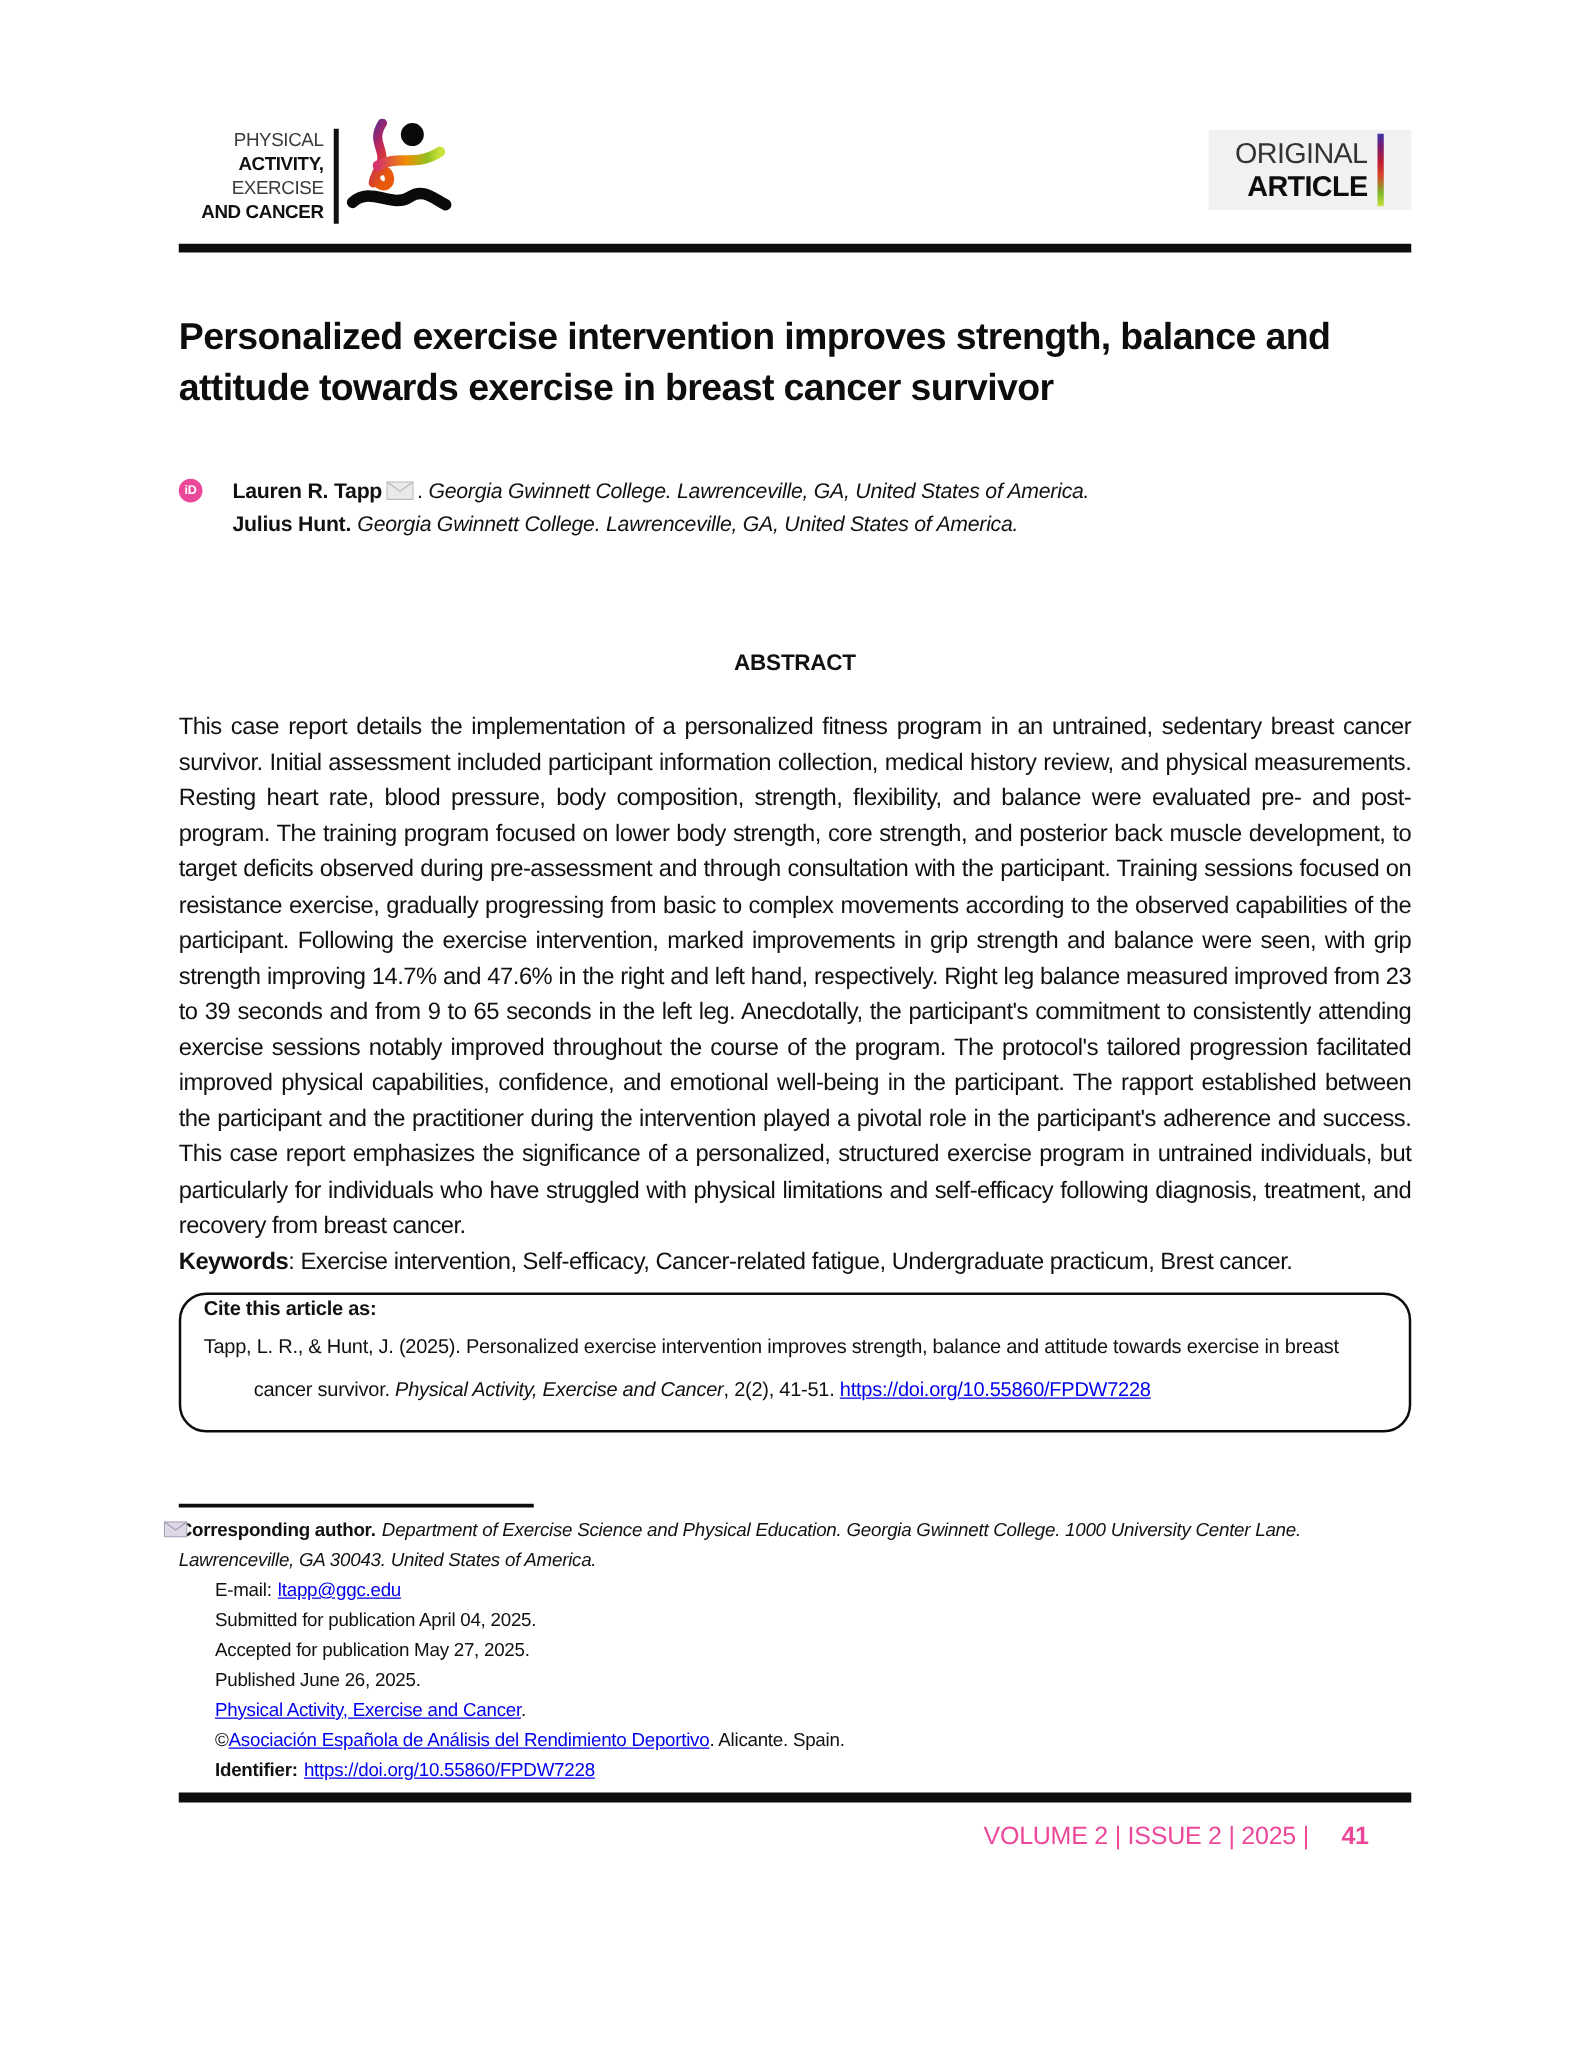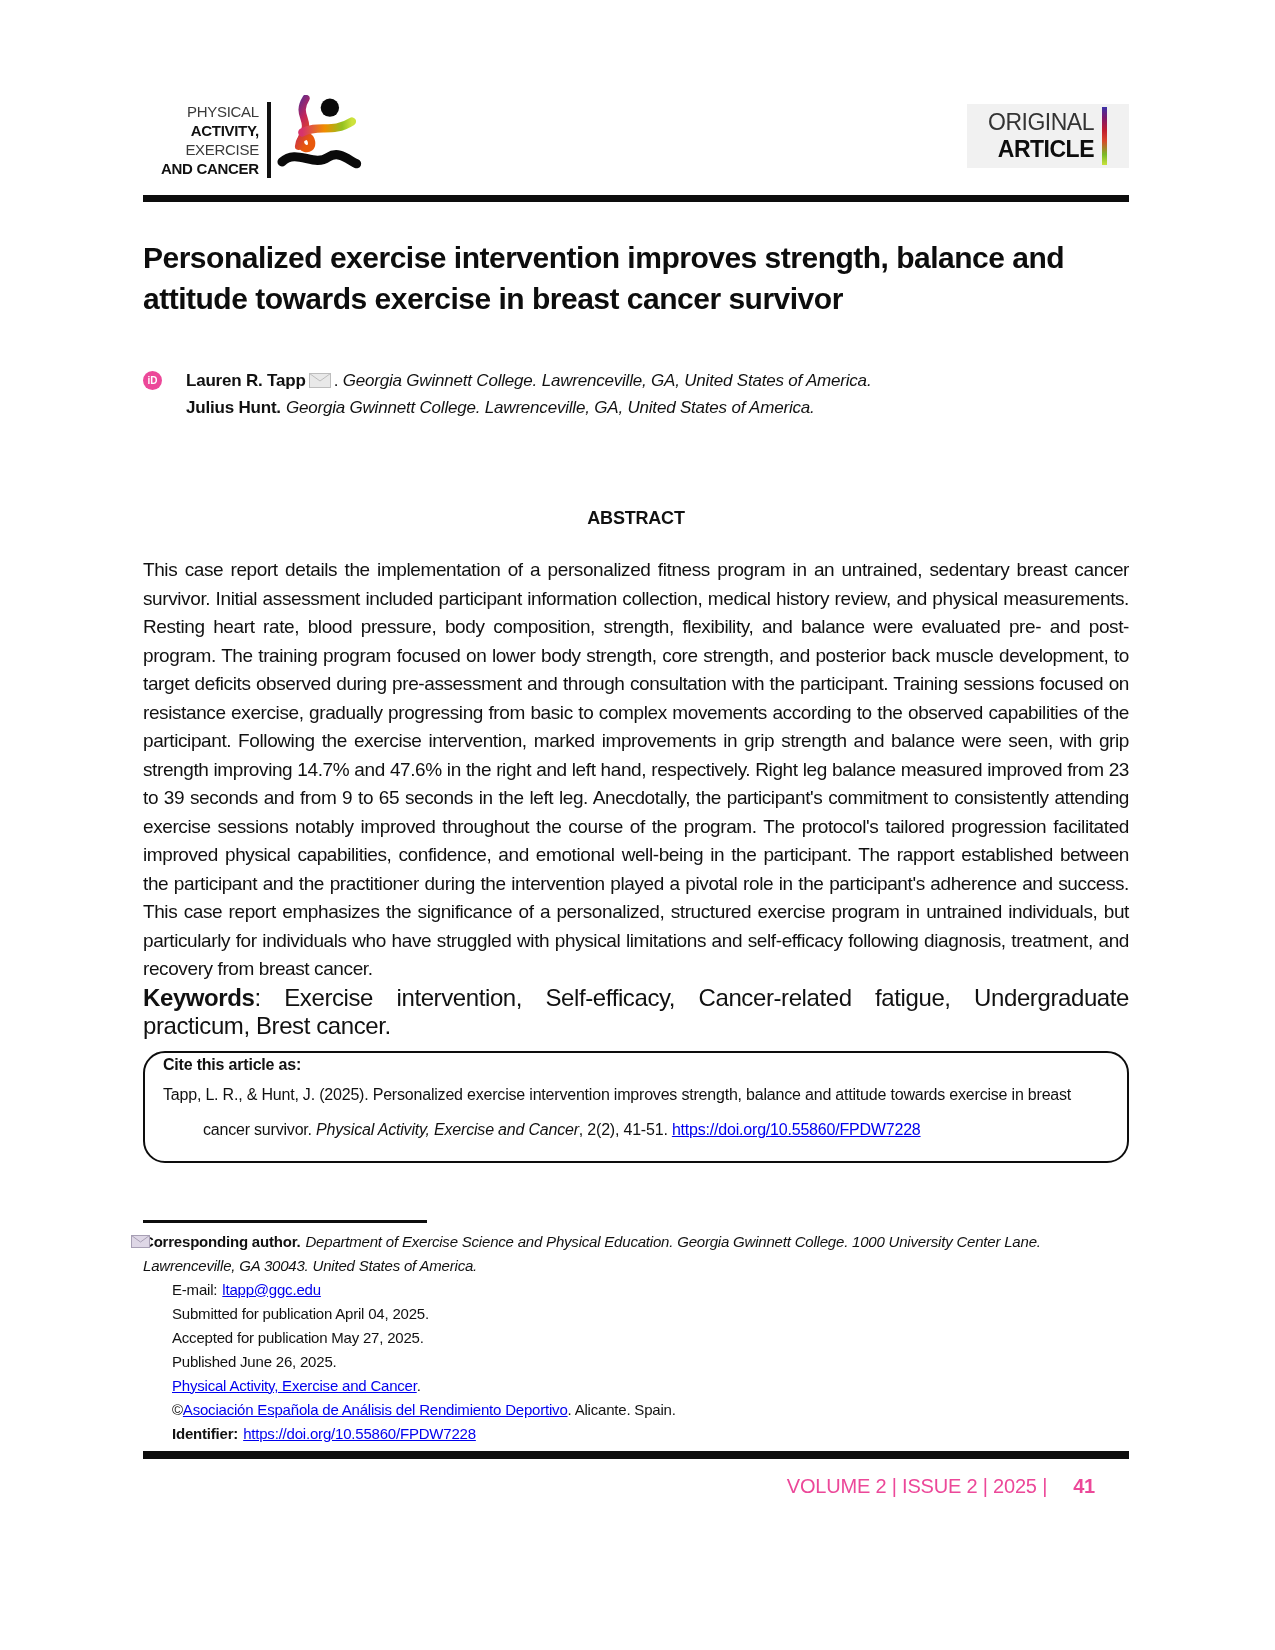--- a/index.html
+++ b/index.html
@@ -49,21 +49,21 @@
     width: 5px; height: 58px;
     background: linear-gradient(180deg,
       #3c33a8 0%, #7a1a6e 18%, #c01d30 40%, #d9472a 58%, #7ab928 82%, #c8e23c 100%);
   }
   .header-rule {
     height: 7px; background: #0d0d0d; margin-top: 8px;
   }
 
   
   .article-title {
-    margin-top: 35px;
+    margin-top: 47px;
     font-size: 30px; font-weight: bold;
     letter-spacing: -0.5px;
     line-height: 41px;
     color: #0d0d0d;
   }
   .authors { margin-top: 49px; padding-left: 43px; position: relative; }
   .author-line { font-size: 17px; line-height: 25px; letter-spacing: -0.2px; }
   .author-name { font-weight: bold; text-align: center; }
   .affiliation { font-style: italic; }
   .orcid-badge {
@@ -81,21 +81,21 @@
     text-align: center;
     font-size: 18px; font-weight: bold; letter-spacing: -0.2px;
   }
   .abstract-body {
     margin-top: 27px;
     font-size: 19px; line-height: 28.5px;
     letter-spacing: -0.4px;
     text-align: justify;
   }
   .keywords-line {
-    font-size: 24px; line-height: 28.5px; letter-spacing: -0.4px;
+    font-size: 19px; line-height: 28.5px; letter-spacing: -0.4px;
     text-align: justify;
   }
   .keywords-label { font-weight: bold; }
 
   
   .cite-box {
     margin-top: 10px;
     border: 2.5px solid #0d0d0d;
     border-radius: 22px;
     padding: 0 22px 14px 18px;

